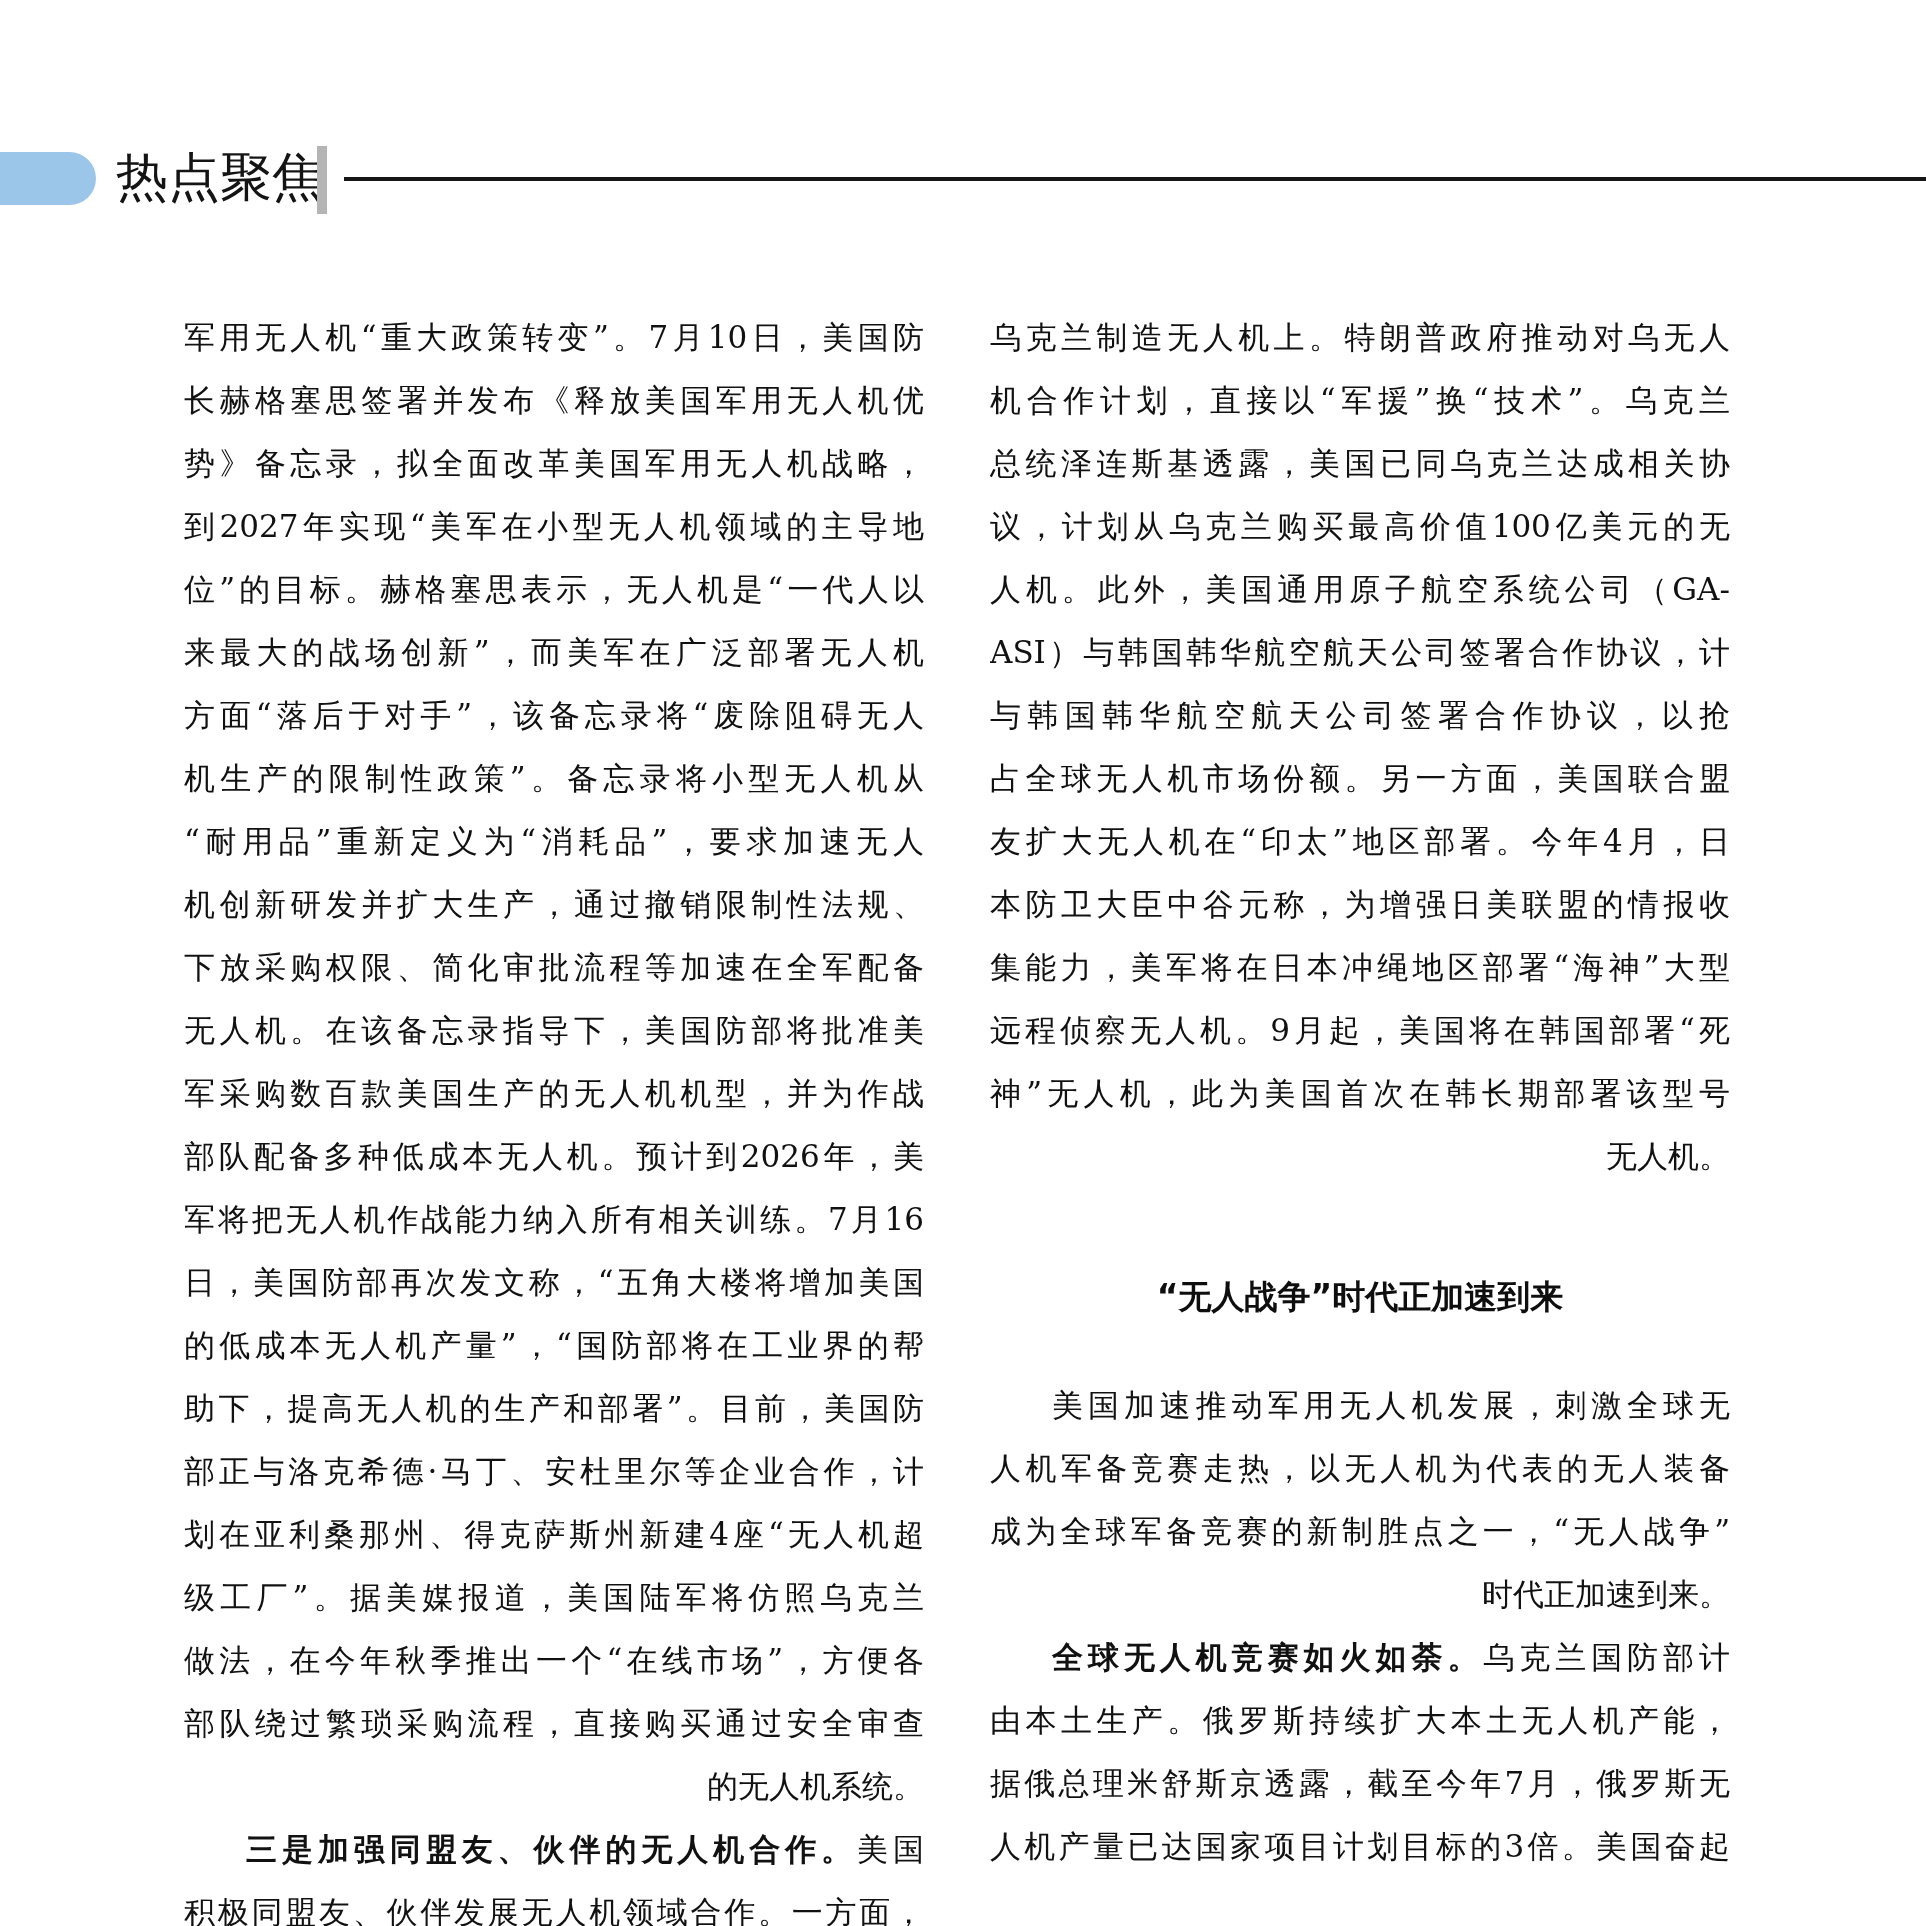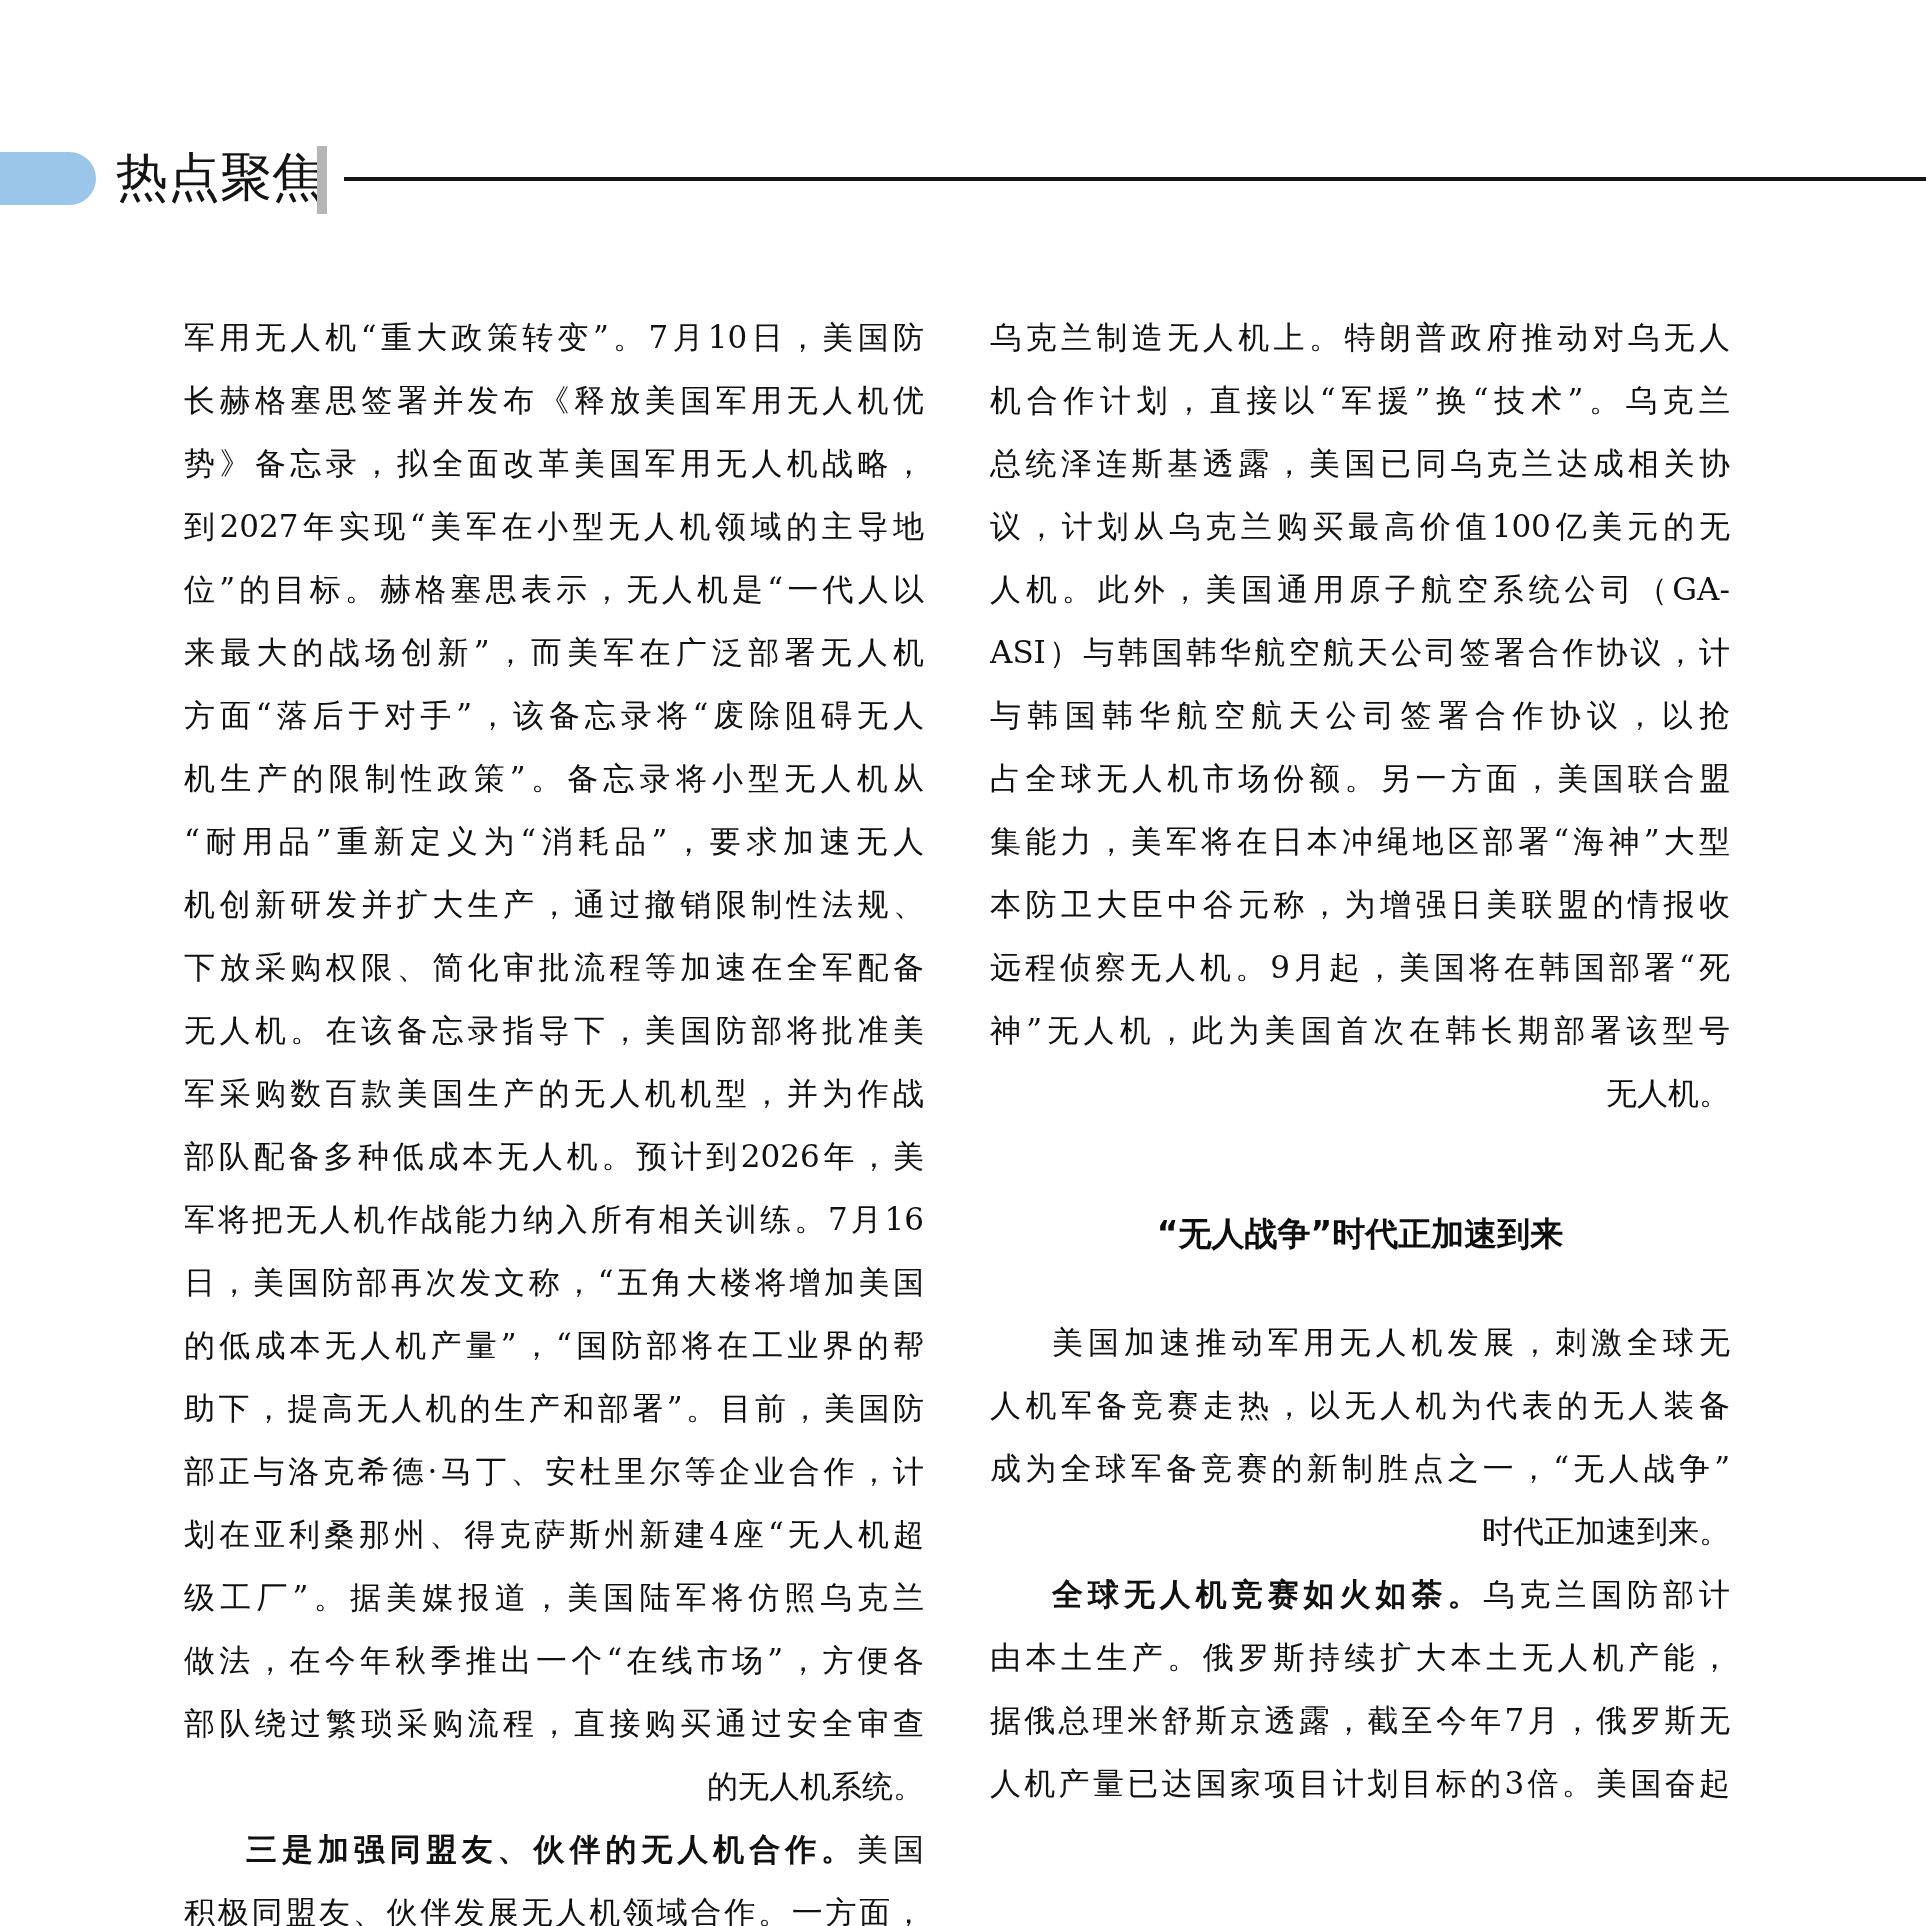--- a/index.html
+++ b/index.html
@@ -79,22 +79,23 @@
     <section class="col col-right">
       <div>
           <div class="line"><span>乌克兰制造无人机上。特朗普政府推动对乌无人</span></div>
           <div class="line"><span>机合作计划，直接以“军援”换“技术”。乌克兰</span></div>
           <div class="line"><span>总统泽连斯基透露，美国已同乌克兰达成相关协</span></div>
           <div class="line"><span>议，计划从乌克兰购买最高价值100亿美元的无</span></div>
           <div class="line"><span>人机。此外，美国通用原子航空系统公司（GA-</span></div>
           <div class="line"><span>ASI）与韩国韩华航空航天公司签署合作协议，计</span></div>
           <div class="line"><span>与韩国韩华航空航天公司签署合作协议，以抢</span></div>
           <div class="line"><span>占全球无人机市场份额。另一方面，美国联合盟</span></div>
+          <div class="line"><span>友扩大无人机在“印太”地区部署。今年4月，日</span></div>
+          <div class="line"><span>本防卫大臣中谷元称，为增强日美联盟的情报收</span></div>
           <div class="line"><span>集能力，美军将在日本冲绳地区部署“海神”大型</span></div>
-          <div class="line"><span>本防卫大臣中谷元称，为增强日美联盟的情报收</span></div>
           <div class="line"><span>远程侦察无人机。9月起，美国将在韩国部署“死</span></div>
           <div class="line"><span>神”无人机，此为美国首次在韩长期部署该型号</span></div>
           <div class="line end"><span>无人机。</span></div>
         </div>
       <h2 class="col-heading">“无人战争”时代正加速到来</h2>
       <div>
           <div class="line indent"><span>美国加速推动军用无人机发展，刺激全球无</span></div>
           <div class="line"><span>人机军备竞赛走热，以无人机为代表的无人装备</span></div>
           <div class="line"><span>成为全球军备竞赛的新制胜点之一，“无人战争”</span></div>
           <div class="line end"><span>时代正加速到来。</span></div>

